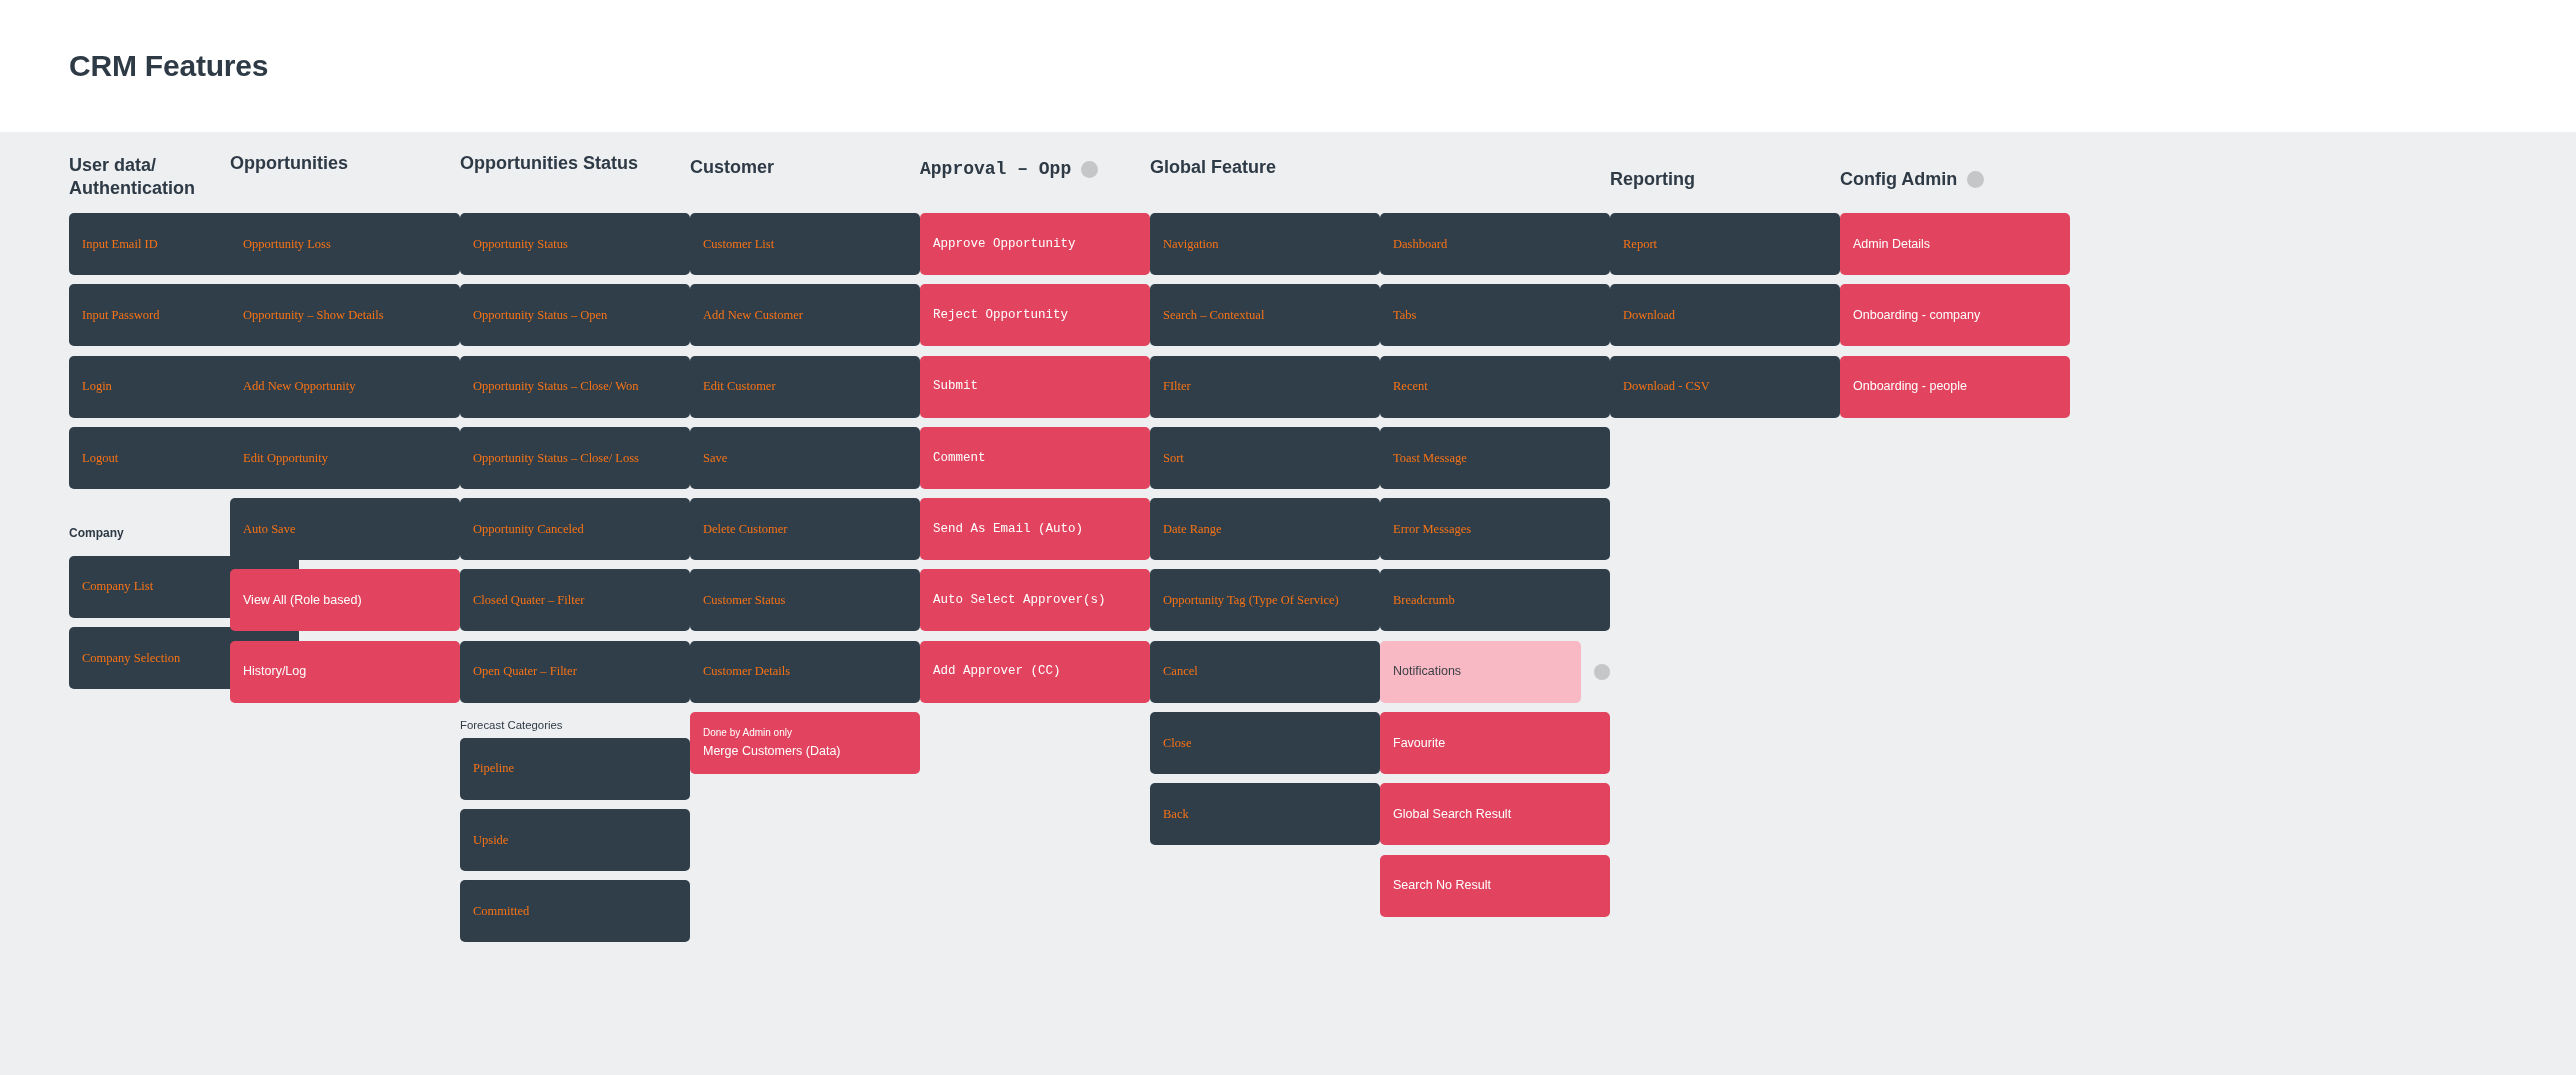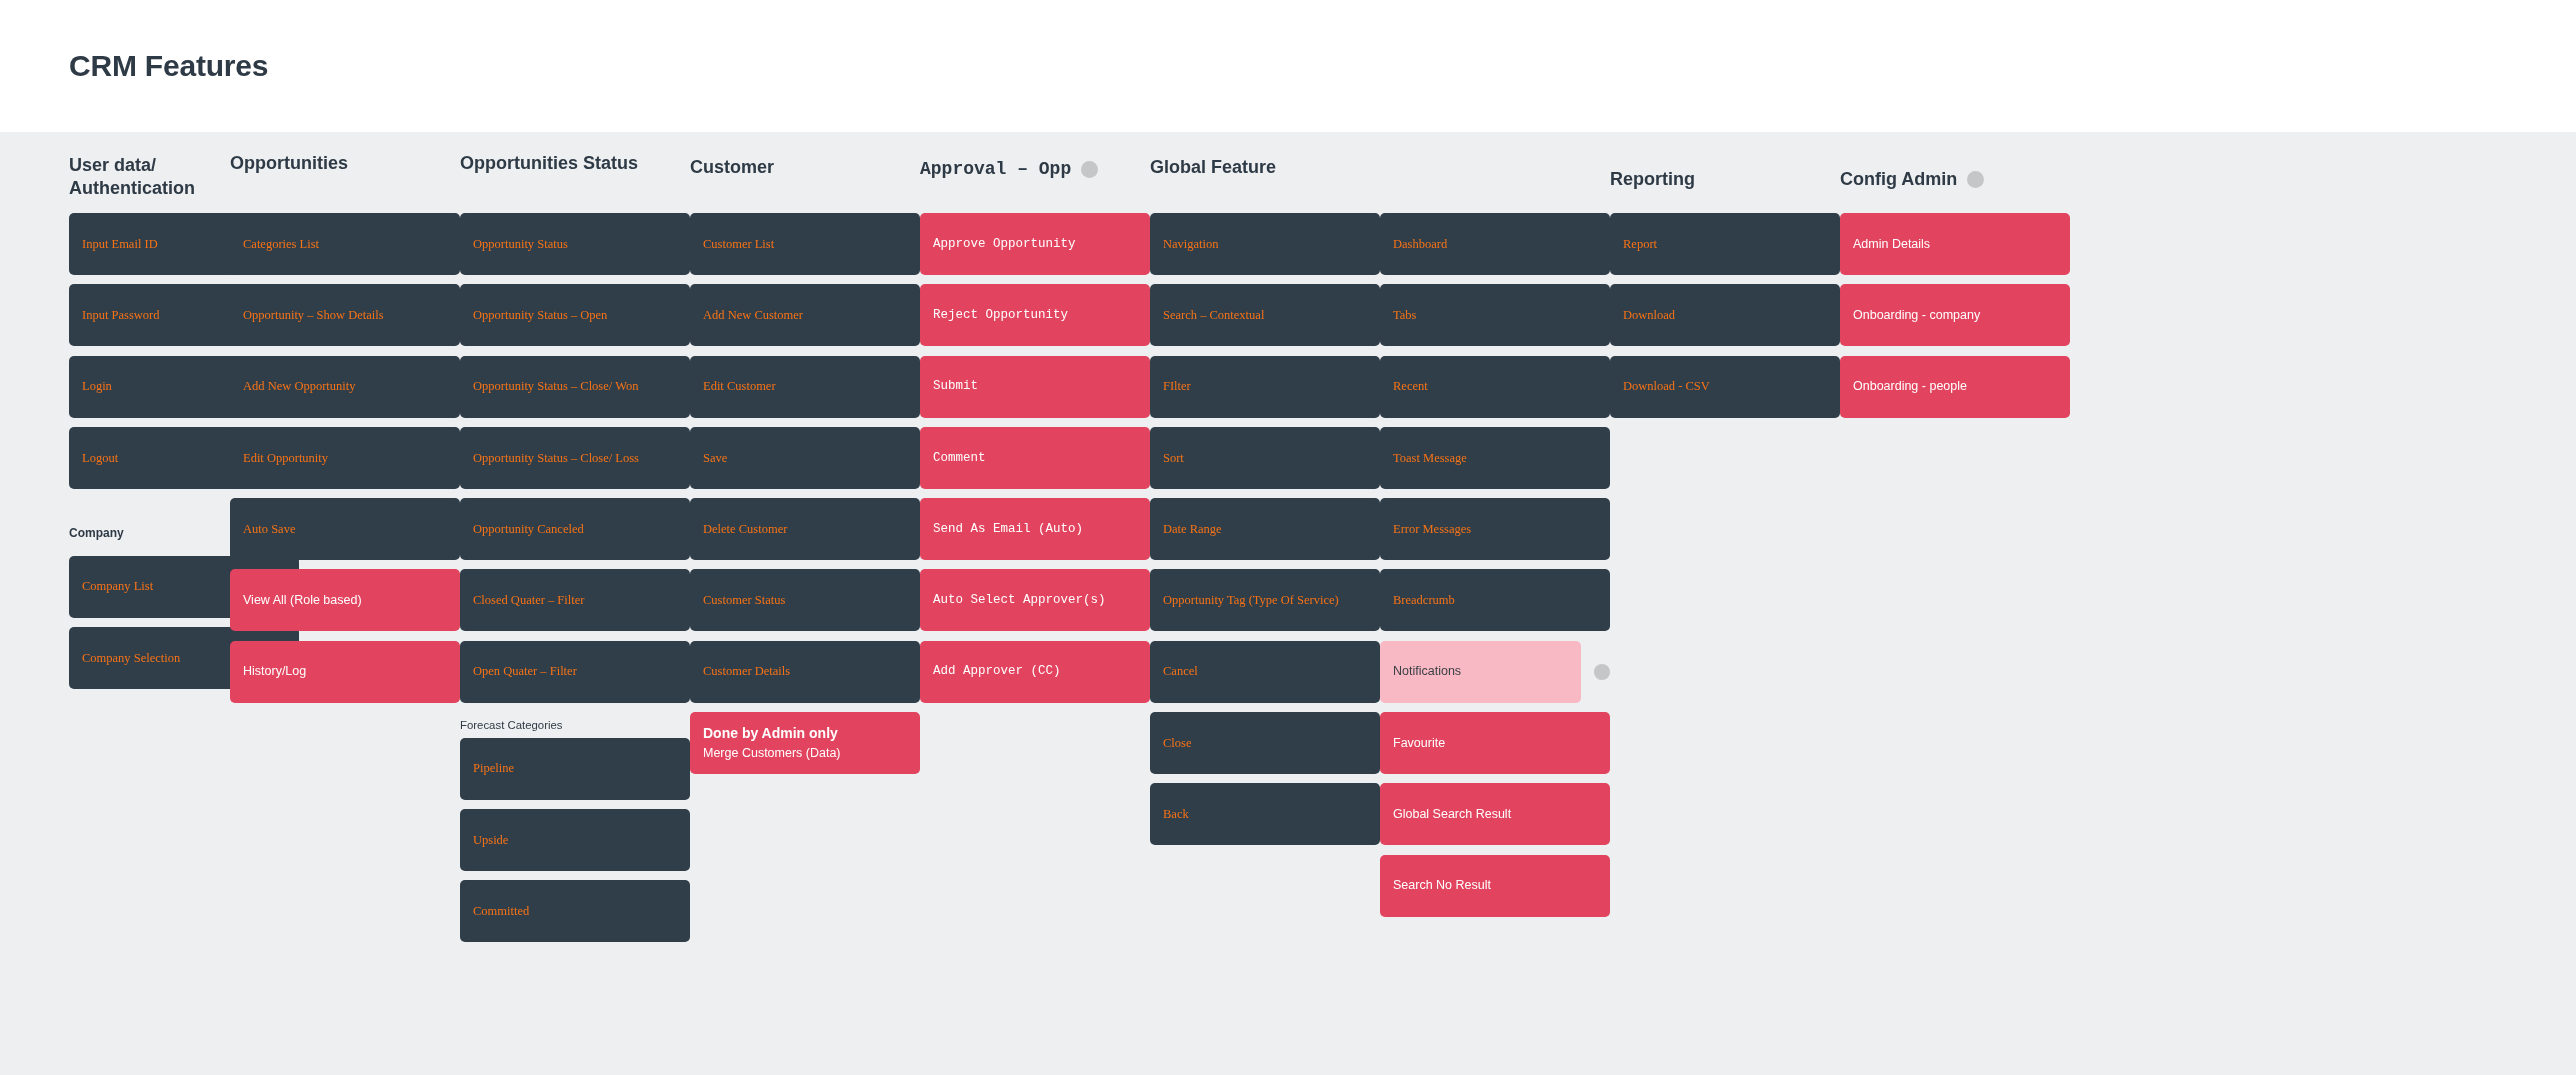--- a/index.html
+++ b/index.html
@@ -87,22 +87,22 @@
     font-weight: 400;
   }
   .card.dark { background: #2f3e49; }
   .card.dark .label { color: #f97316; font-family: Liberation Serif, serif; }
   .card.red  { background: #e2445f; }
   .card.red .label { color: #ffffff; }
   .card.pink { background: #f8b9c5; }
   .card.pink .label { color: #3a3f45; }
 
   .card .note {
-    font-size: 14px;
-    font-weight: 700;
+    font-size: 10px;
+    font-weight: 400;
     color: #ffffff;
     margin-bottom: 3.6px;
     line-height: 1.2;
   }
   .h-lg  { height: 62px;  padding-top: 0; padding-bottom: 0; }
 
   
   .group-head-big {
     font-size: 12px;
     font-weight: 700;
@@ -168,21 +168,21 @@
       </div>
     </div>
     <div class="column" style="padding-left: 0px;">
       <div class="column-inner">
         <div class="col-head-zone">
           <div class="col-head" style="top: 20px;">
             <div class="ttl"><span>Opportunities</span></div>
           </div>
         </div>
         <div class="card dark h-lg">
-          <div class="label">Categories List</div>
+          <div class="label">Opportunity Loss</div>
         </div>
         <div class="card dark h-lg">
           <div class="label">Opportunity – Show Details</div>
         </div>
         <div class="card dark h-lg">
           <div class="label">Add New Opportunity</div>
         </div>
         <div class="card dark h-lg">
           <div class="label">Edit Opportunity</div>
         </div>

